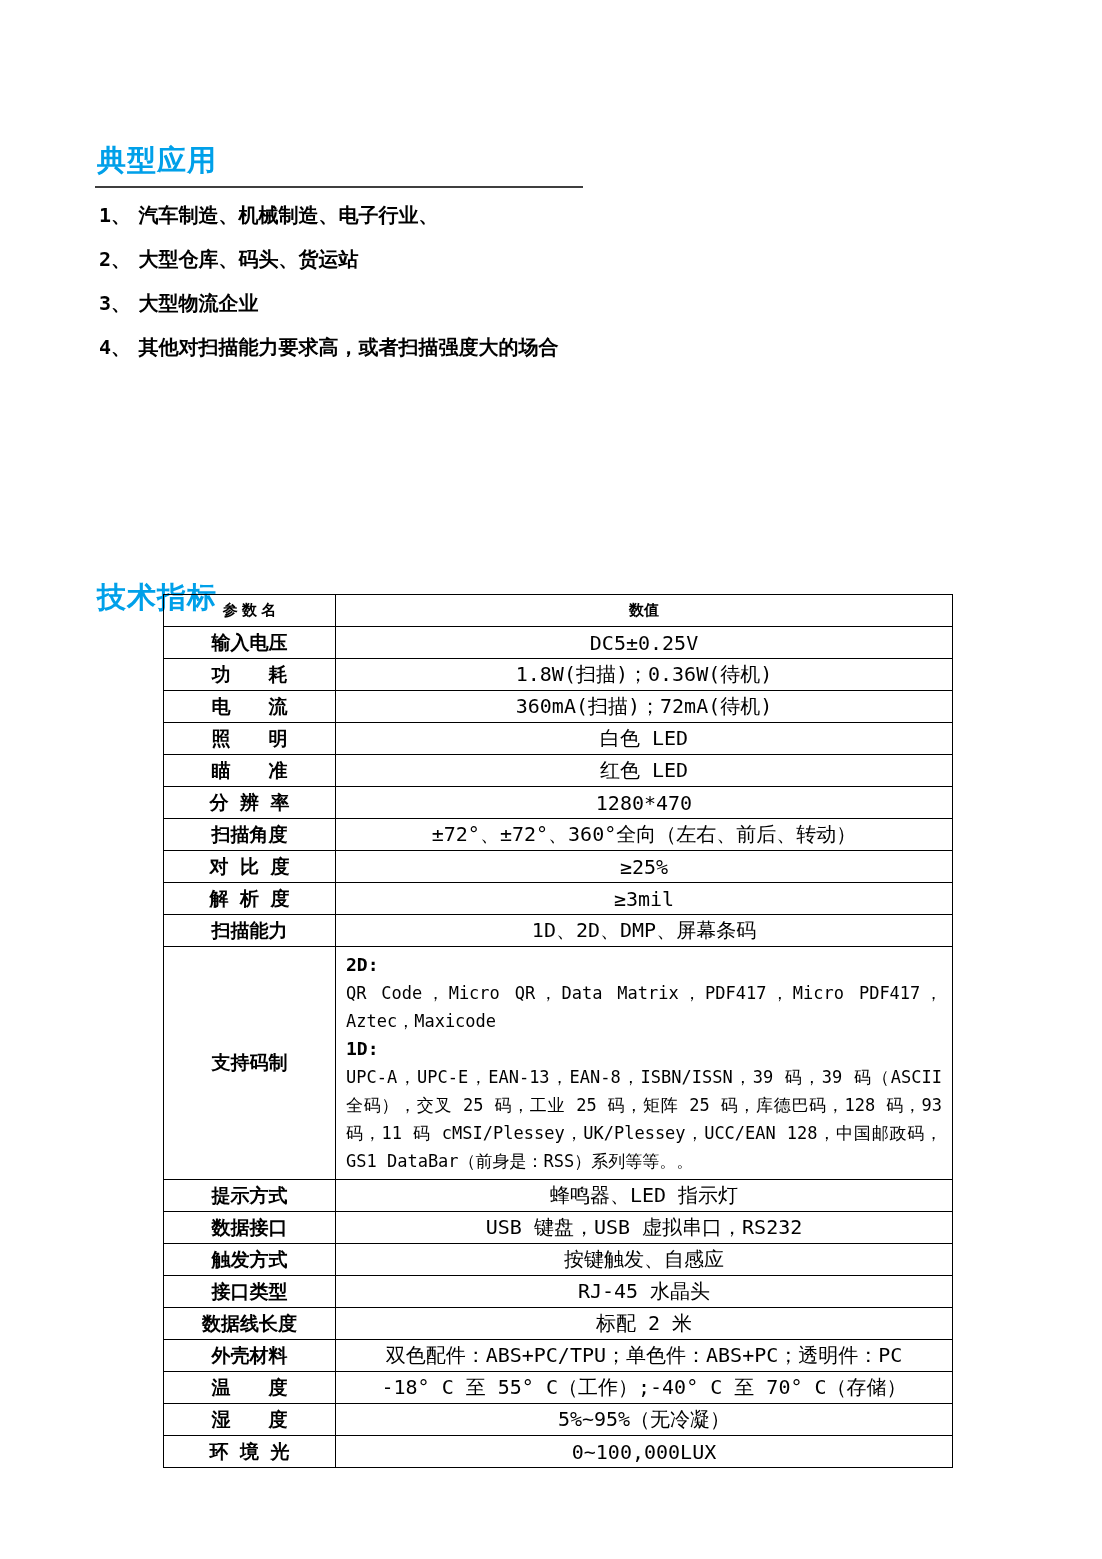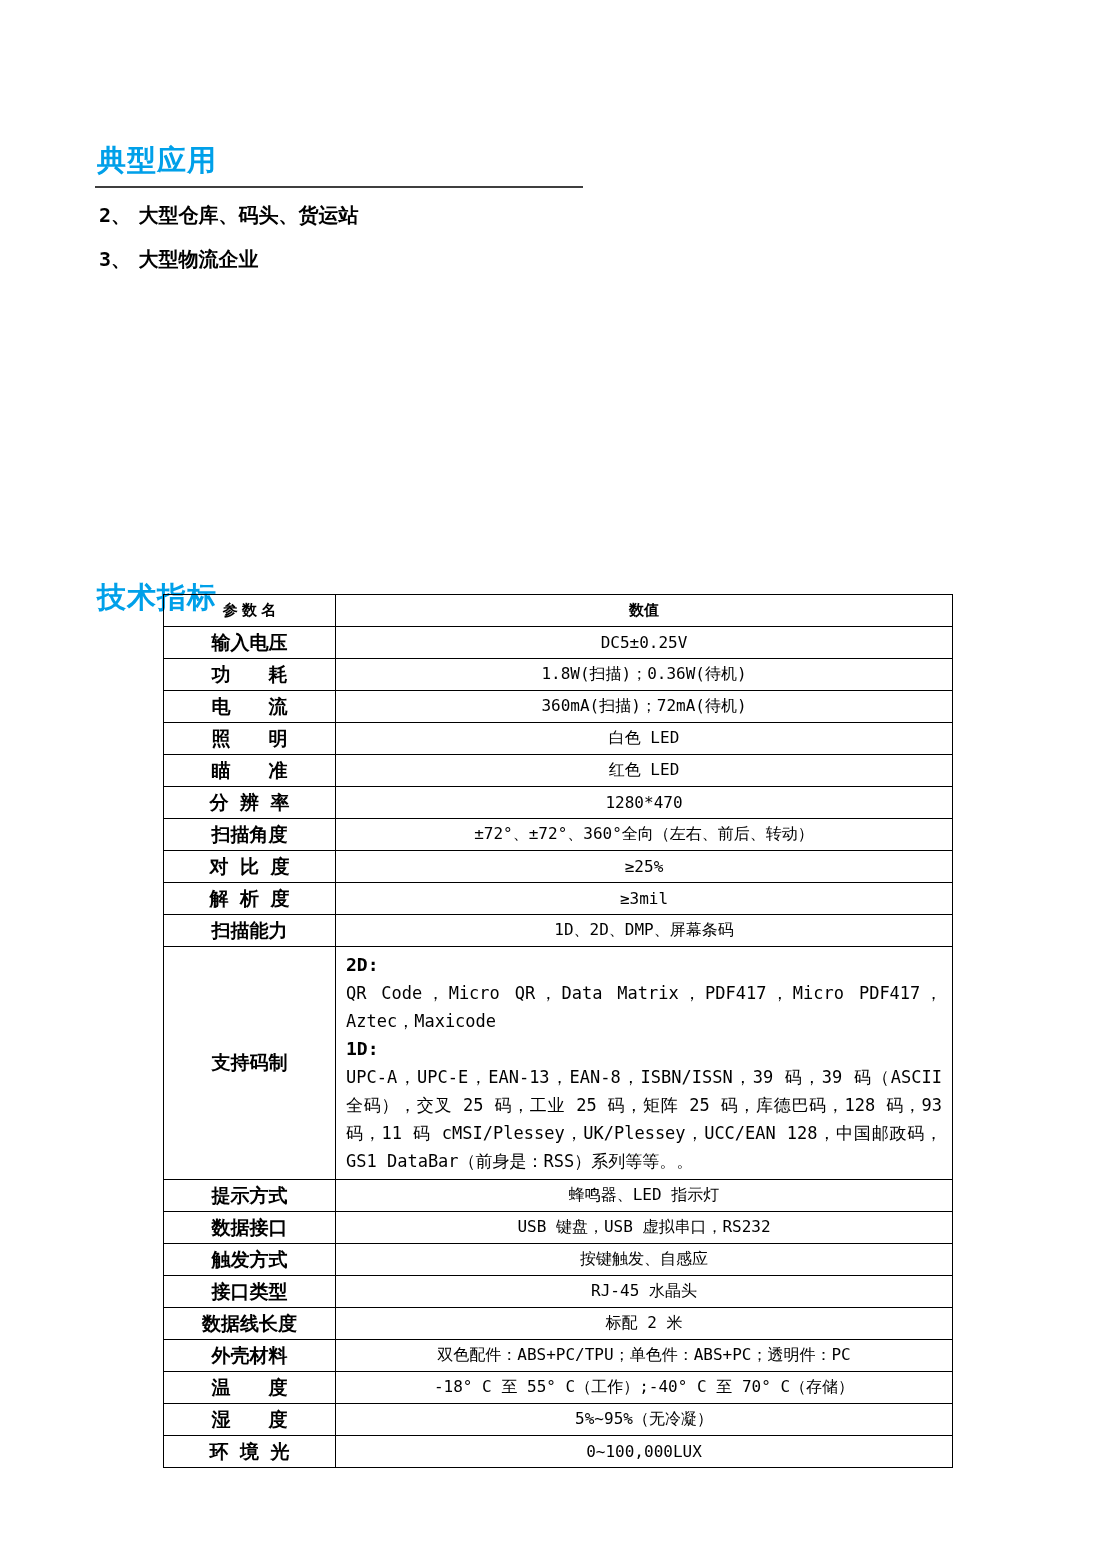--- a/index.html
+++ b/index.html
@@ -77,21 +77,21 @@
   .spec-table td.param {
     height: 31px;
     font-size: 19px;
     font-weight: bold;
     text-align: center;
     white-space: nowrap;
     font-family: Liberation Mono, monospace;
   }
   .spec-table td.value {
     height: 31px;
-    font-size: 16px;
+    font-size: 20px;
     text-align: center;
     font-family: "DejaVu Sans Mono", monospace;
   }
   .spec-table td.codes {
     text-align: left;
     padding: 4px 10px;
     font-size: 17px;
     line-height: 28px;
     font-family: "DejaVu Sans Mono", monospace;
   }
@@ -101,26 +101,34 @@
 </head>
 <body>
 
 <div class="page">
 
   <h2 class="section-title" id="apps-title">典型应用</h2>
   <div class="title-underline"></div>
 
   <ul class="app-list">
     <li class="app-item">
+      <span class="app-num">1、</span>
+      <span class="app-text">汽车制造、机械制造、电子行业、</span>
+    </li>
+    <li class="app-item">
       <span class="app-num">2、</span>
       <span class="app-text">大型仓库、码头、货运站</span>
     </li>
     <li class="app-item">
       <span class="app-num">3、</span>
       <span class="app-text">大型物流企业</span>
+    </li>
+    <li class="app-item">
+      <span class="app-num">4、</span>
+      <span class="app-text">其他对扫描能力要求高，或者扫描强度大的场合</span>
     </li>
   </ul>
 
   <h2 class="section-title" id="specs-title">技术指标</h2>
 
   <table class="spec-table">
     <colgroup>
         <col class="param-col">
         <col>
       </colgroup>

